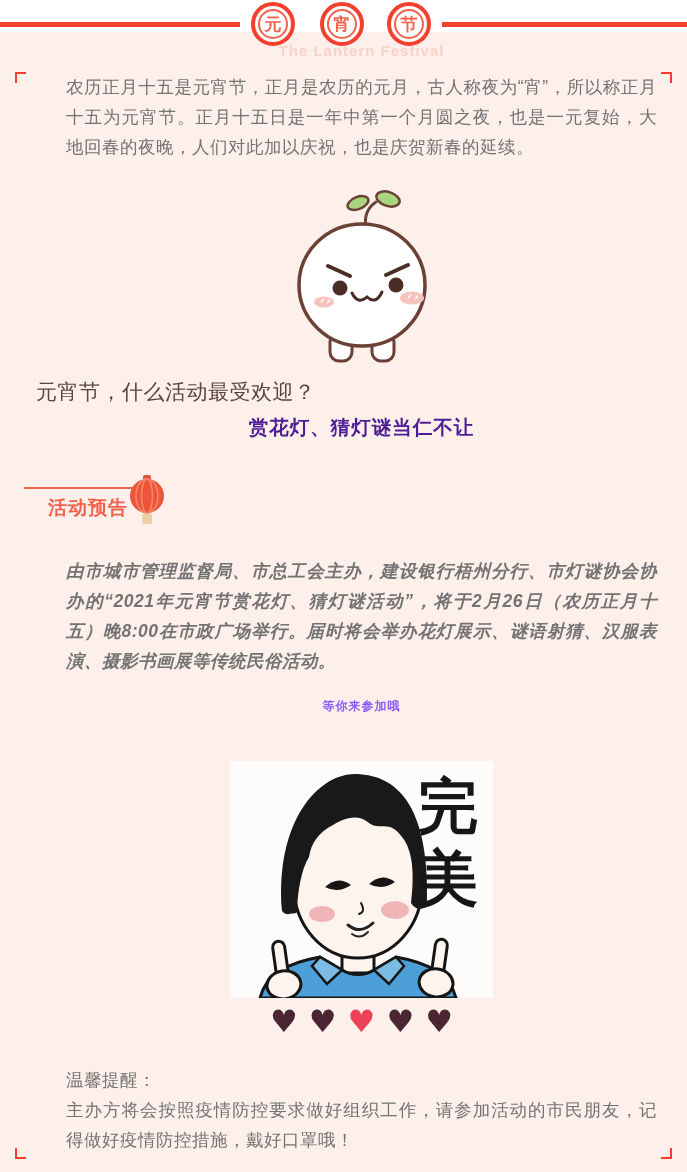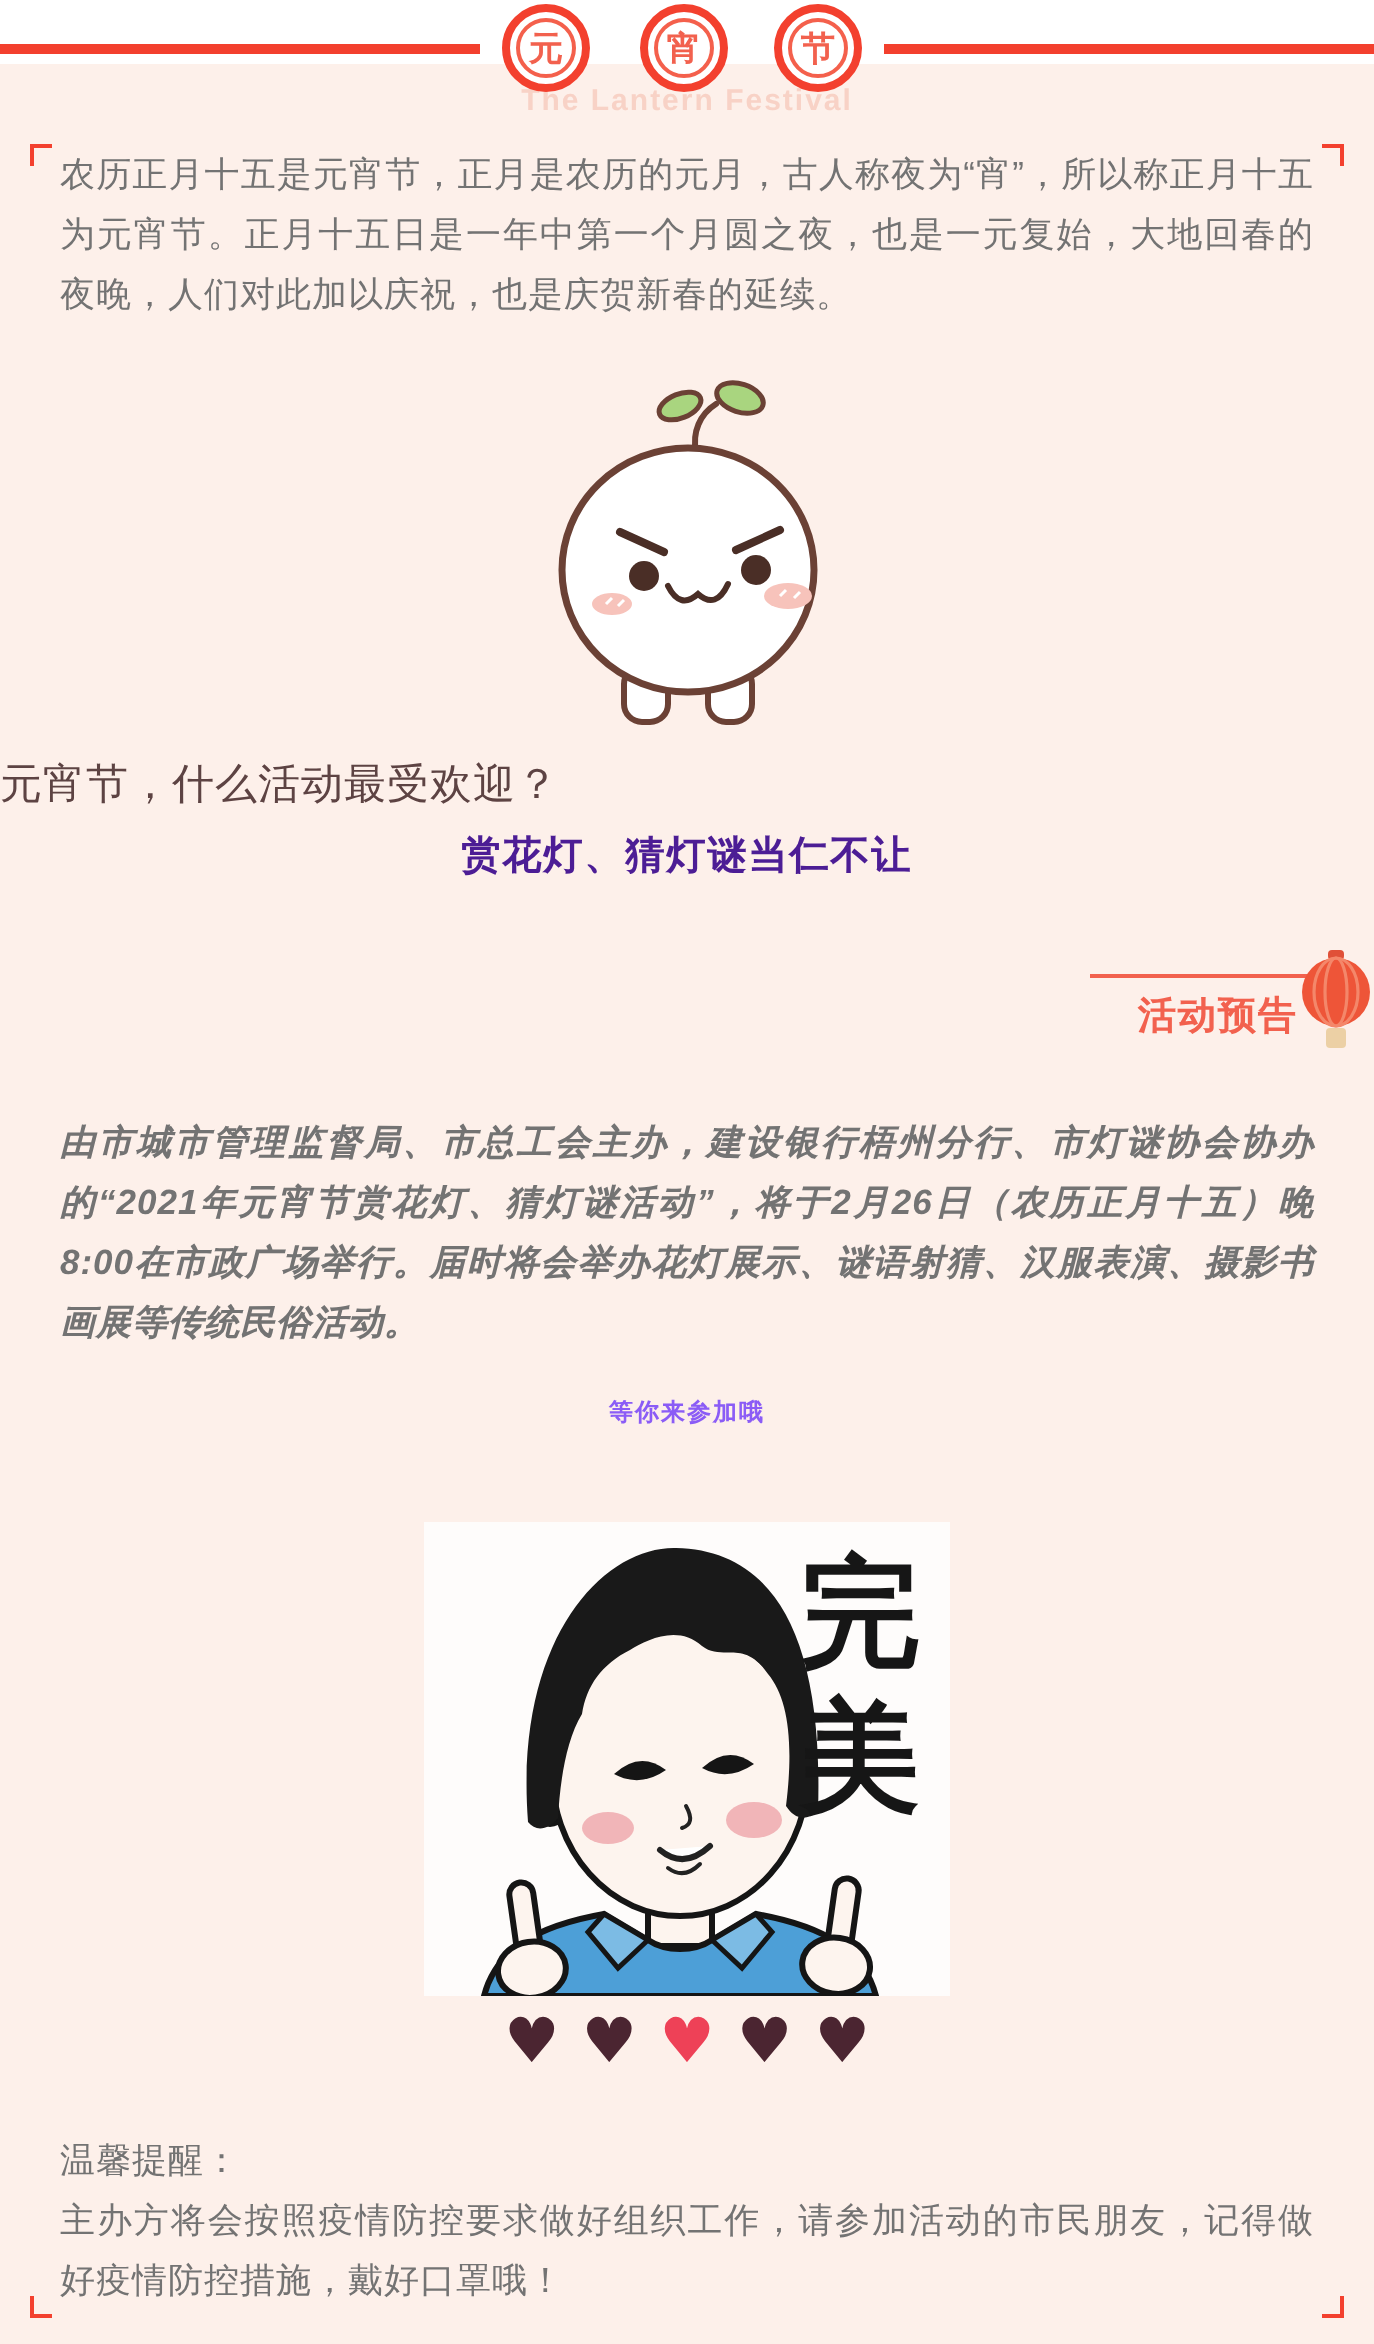--- a/index.html
+++ b/index.html
@@ -23,21 +23,21 @@
     width:30px;height:30px;border-radius:50%;border:2px solid #f4604c;
     box-sizing:border-box;display:flex;align-items:center;justify-content:center;
     font-size:17px;color:#f2614e;font-weight:bold;line-height:1;
   }
   .hdr-circle.c1{left:251px;}
   .hdr-circle.c2{left:320px;}
   .hdr-circle.c3{left:387px;}
   
   .content{
     position:absolute;left:0;top:32px;width:687px;height:1140px;
-    background:#fdf0ea;box-sizing:border-box;
+    background:#fdf0ea;box-sizing:border-box;padding-left:36px;
   }
   .subtitle{
     margin-top:10px;text-align:center;font-weight:bold;
     font-size:15px;letter-spacing:1px;color:#f8d2c6;
   }
   .corner{position:absolute;width:9px;height:9px;z-index:3;}
   .corner.tl{left:15px;top:40px;border-left:2px solid #f3402e;border-top:2px solid #f3402e;}
   .corner.tr{right:15px;top:40px;border-right:2px solid #f3402e;border-top:2px solid #f3402e;}
   .corner.bl{left:15px;bottom:13px;border-left:2px solid #f3402e;border-bottom:2px solid #f3402e;}
   .corner.br{right:15px;bottom:13px;border-right:2px solid #f3402e;border-bottom:2px solid #f3402e;}
@@ -45,21 +45,21 @@
     margin:13px 30px 0;font-size:17.5px;line-height:30px;
     letter-spacing:.5px;color:#737373;text-align:justify;
   }
   .para.bold{font-weight:bold;margin-top:30px;font-style:italic;}
   .figure{display:flex;justify-content:center;}
   .figure.blob{margin-top:28px;}
   .q-line{margin-top:13px;font-size:21px;color:#5d4343;letter-spacing:.5px;}
   .rank{margin-top:9px;text-align:center;font-size:19px;color:#f4503e;letter-spacing:.5px;}
   .answer{margin-top:8px;text-align:center;font-size:19.5px;font-weight:bold;color:#4c1d95;letter-spacing:1px;}
   
-  .preview{margin-top:33px;display:flex;justify-content:flex-end;}
+  .preview{margin-top:33px;display:flex;justify-content:flex-start;}
   .preview-inner{position:relative;width:130px;height:52px;}
   .preview-rule{position:absolute;left:-12px;top:13px;width:112px;height:2px;background:#f2614e;}
   .preview-label{position:absolute;left:12px;top:21px;font-size:19px;font-weight:bold;color:#f2614e;letter-spacing:1px;}
   .preview-lantern{position:absolute;left:92px;top:0;}
   .cta{margin-top:22px;text-align:center;font-size:12px;font-weight:bold;color:#8b5cf6;letter-spacing:1px;}
   .figure.boy{margin-top:46px;}
   .boy-box{width:263px;height:237px;background:#fefcfb;}
   .hearts{margin-top:8px;display:flex;justify-content:center;gap:11px;}
   .heart{font-size:31px;line-height:1;font-family:"DejaVu Sans",sans-serif;}
   .reminder{margin-top:28px;}

